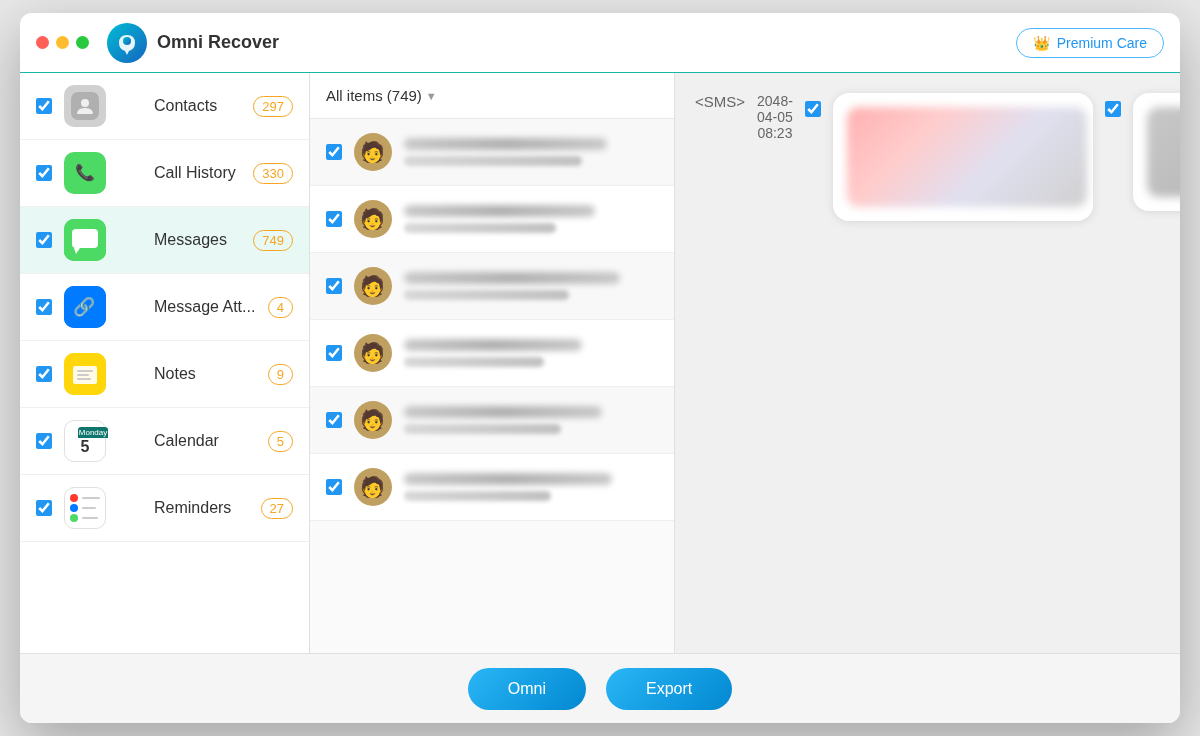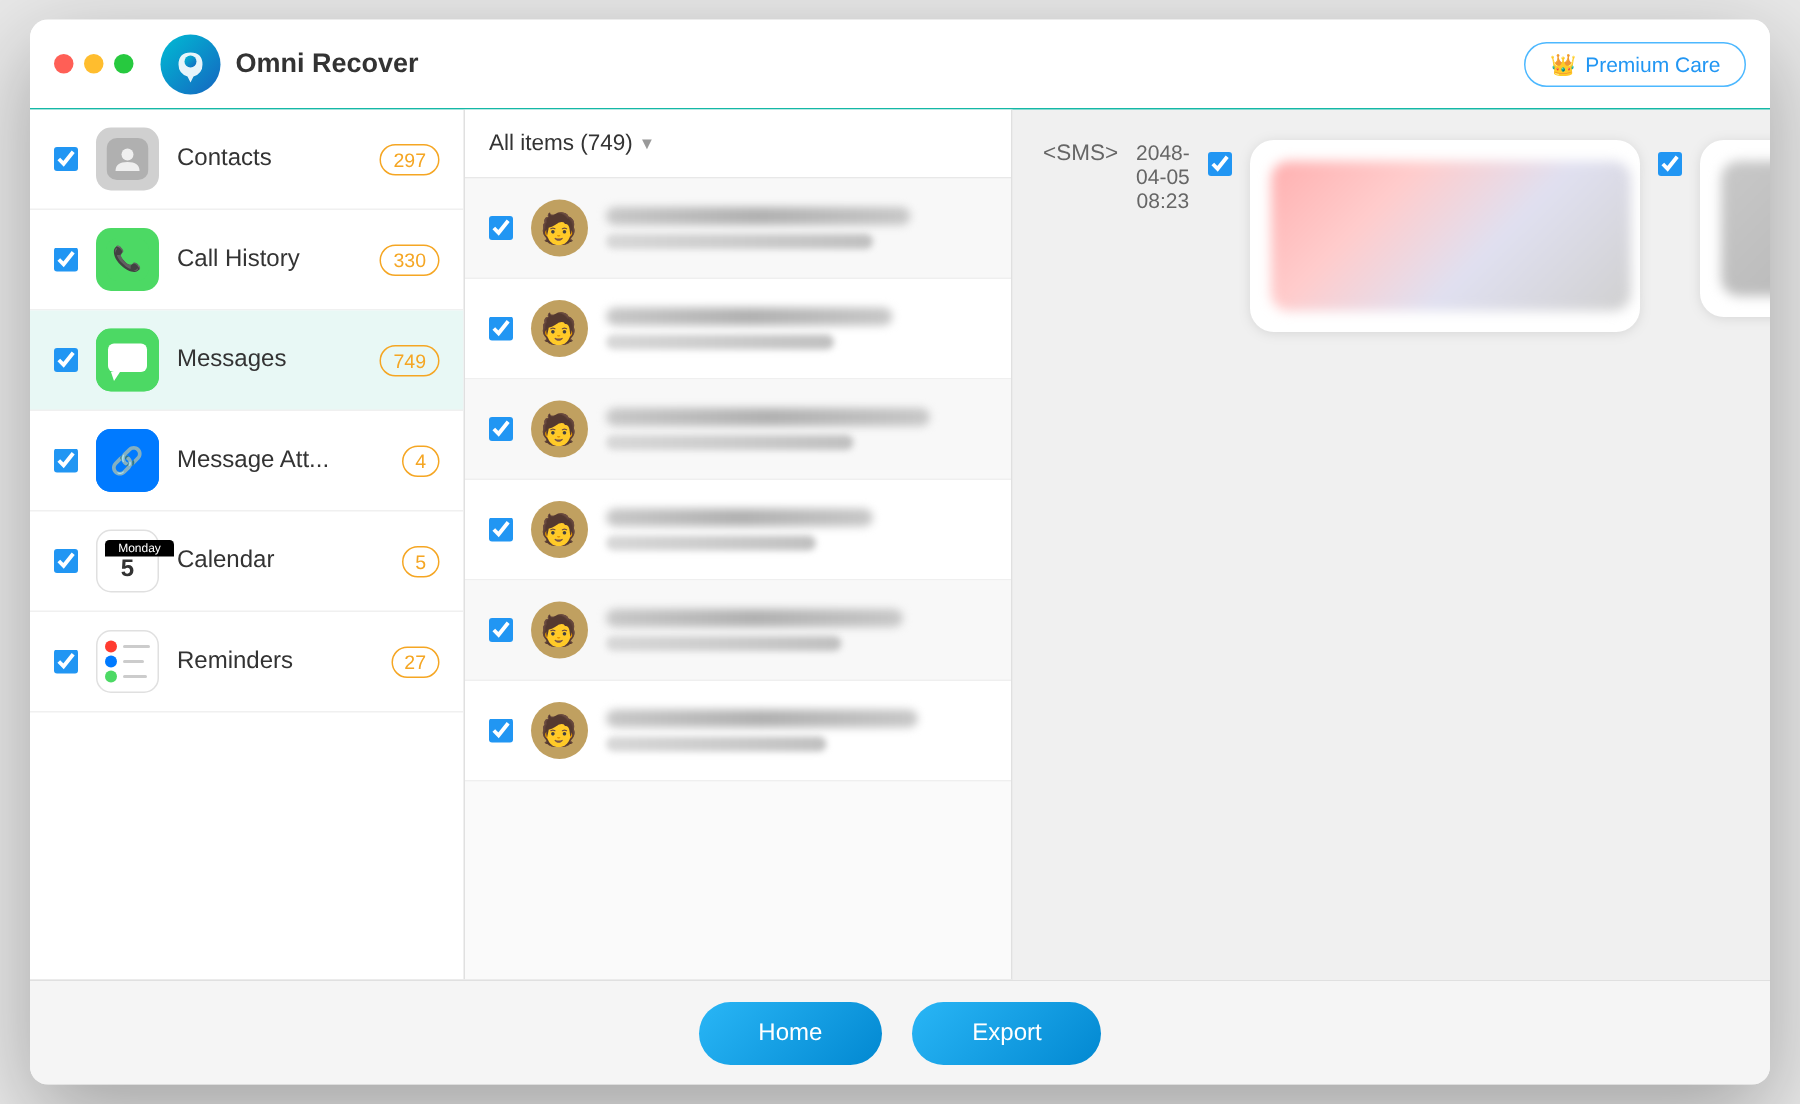--- a/index.html
+++ b/index.html
@@ -124,20 +124,21 @@
     .icon-messages { background: #4cd964; }
     .icon-attachment { background: #007aff; }
     .icon-notes { background: #ffd60a; }
     .icon-calendar { background: #fff; border: 1px solid #e0e0e0; }
     .icon-reminders { background: #fff; border: 1px solid #e0e0e0; }
     .sidebar-label {
       flex: 1;
       font-size: 16px;
       color: #333;
       font-weight: 400;
+      margin-left: 36px;
     }
     .sidebar-badge {
       border: 1.5px solid #f5a623;
       border-radius: 12px;
       padding: 2px 8px;
       color: #f5a623;
       font-size: 13px;
       font-weight: 500;
     }
 
@@ -295,24 +296,24 @@
       background: linear-gradient(135deg, #29b6f6, #0288d1);
     }
     .btn-export {
       background: linear-gradient(135deg, #29b6f6, #0288d1);
     }
 
     
     .calendar-header {
       font-size: 8px;
       color: #fff;
-      background: #000000;
+      background: #0f766e;
       border-radius: 3px 3px 0 0;
       text-align: center;
-      width: 46px;
+      width: 30px;
       padding: 1px 0;
       margin-left: 16px;
     }
     .calendar-body {
       font-size: 16px;
       font-weight: 700;
       color: #333;
       text-align: center;
       width: 30px;
     }
@@ -418,20 +419,34 @@
         <div class="sidebar-icon icon-attachment">
           <svg width="42" height="42" viewBox="0 0 42 42" fill="none">
             <rect width="42" height="42" rx="10" fill="#007aff"></rect>
             <text x="21" y="27" text-anchor="middle" font-size="18" fill="white">🔗</text>
           </svg>
         </div>
         <span class="sidebar-label">Message Att...</span>
         <span class="sidebar-badge">4</span>
       </div>
 
+      <div class="sidebar-item">
+        <input type="checkbox" class="sidebar-checkbox" checked="" style="">
+        <div class="sidebar-icon icon-notes">
+          <svg width="42" height="42" viewBox="0 0 42 42" fill="none">
+            <rect width="42" height="42" rx="10" fill="#ffd60a"></rect>
+            <rect x="9" y="13" width="24" height="18" rx="2" fill="white" opacity="0.9"></rect>
+            <rect x="13" y="17" width="16" height="2" rx="1" fill="#ccc"></rect>
+            <rect x="13" y="21" width="12" height="2" rx="1" fill="#ccc"></rect>
+            <rect x="13" y="25" width="14" height="2" rx="1" fill="#ccc"></rect>
+          </svg>
+        </div>
+        <span class="sidebar-label">Notes</span>
+        <span class="sidebar-badge">9</span>
+      </div>
 
       <div class="sidebar-item">
         <input type="checkbox" class="sidebar-checkbox" checked="" style="">
         <div class="sidebar-icon icon-calendar" style="background:#fff; border:1px solid #e0e0e0; flex-direction:column; padding:2px;">
           <div class="calendar-wrapper">
             <div class="calendar-header">Monday</div>
             <div class="calendar-body">5</div>
           </div>
         </div>
         <span class="sidebar-label">Calendar</span>
@@ -541,16 +556,16 @@
       <div class="chat-bubble-container">
         <input type="checkbox" class="chat-bubble-checkbox" checked="" style="">
         <div class="chat-bubble bubble-incoming">
           <div class="bubble-blurred-2"></div>
         </div>
       </div>
     </div>
   </div>
 
   <div class="bottom-bar">
-    <button class="btn-home">Home</button>
+    <button class="btn-home">Omni</button>
     <button class="btn-export">Export</button>
   </div>
 </div>
 
 </body></html>

